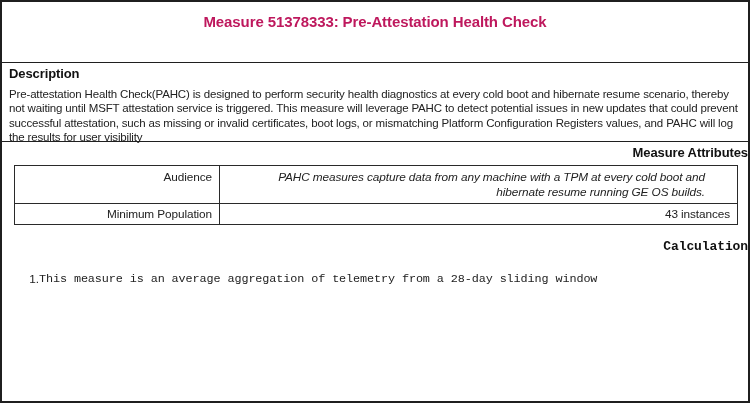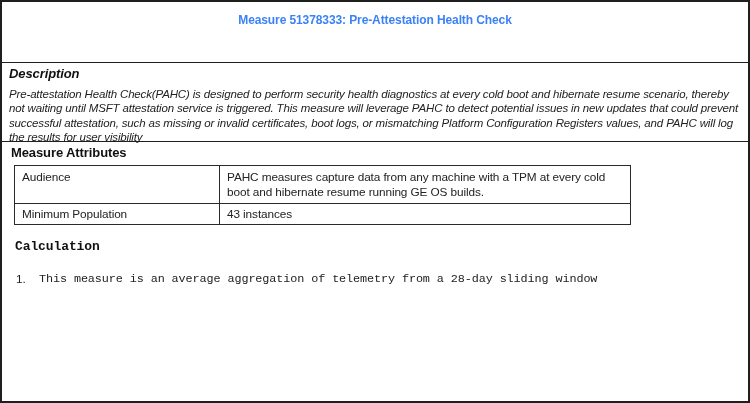--- a/index.html
+++ b/index.html
@@ -18,71 +18,71 @@
     overflow: hidden;
   }
   
   .title-band {
     height: 61px;
     border-bottom: 1.5px solid #1f1f1f;
     text-align: center;
   }
   .doc-title {
     padding-top: 11px;
-    font-size: 12px;
+    font-size: 15px;
     font-weight: bold;
     letter-spacing: -0.1px;
-    color: #3b82f6;
+    color: #be185d;
   }
   
   .desc-band {
     height: 79px;
     border-bottom: 1.5px solid #1f1f1f;
     padding: 3px 8px 0 7px;
-    font-style: italic;
   }
   .section-heading {
     font-size: 13px;
     font-weight: bold;
     line-height: 16px;
     color: #111111;
     letter-spacing: -0.1px;
   }
   .desc-text {
     margin-top: 5px;
     font-size: 11.5px;
     line-height: 14.3px;
     letter-spacing: -0.15px;
     color: #222222;
   }
   
   .attr-band {
     padding-top: 3px;
+    text-align: right;
   }
   .attr-heading {
     margin-left: 9px;
   }
   table.attr-table {
     margin: 4px 0 0 12px;
-    width: 617px;
+    width: 724px;
     border-collapse: collapse;
     border: 1.5px solid #2a2a2a;
   }
   table.attr-table td {
     border: 1px solid #2a2a2a;
     font-size: 11.8px;
     line-height: 14.5px;
     letter-spacing: -0.1px;
     padding: 2.5px 7px;
     vertical-align: top;
     color: #222222;
   }
   td.attr-label { width: 205px; }
   tr.row-tall td { padding-top: 4px; padding-bottom: 4px; }
-  .cell-wrap { max-width: 478px; }
+  .cell-wrap { max-width: 478px; font-style: italic; }
   .calc-heading {
     margin: 14px 0 0 13px;
     font-family: Liberation Mono, monospace;
   }
   .calc-list {
     margin: 17px 0 0 14px;
     display: flex;
     align-items: flex-start;
   }
   .calc-number {

